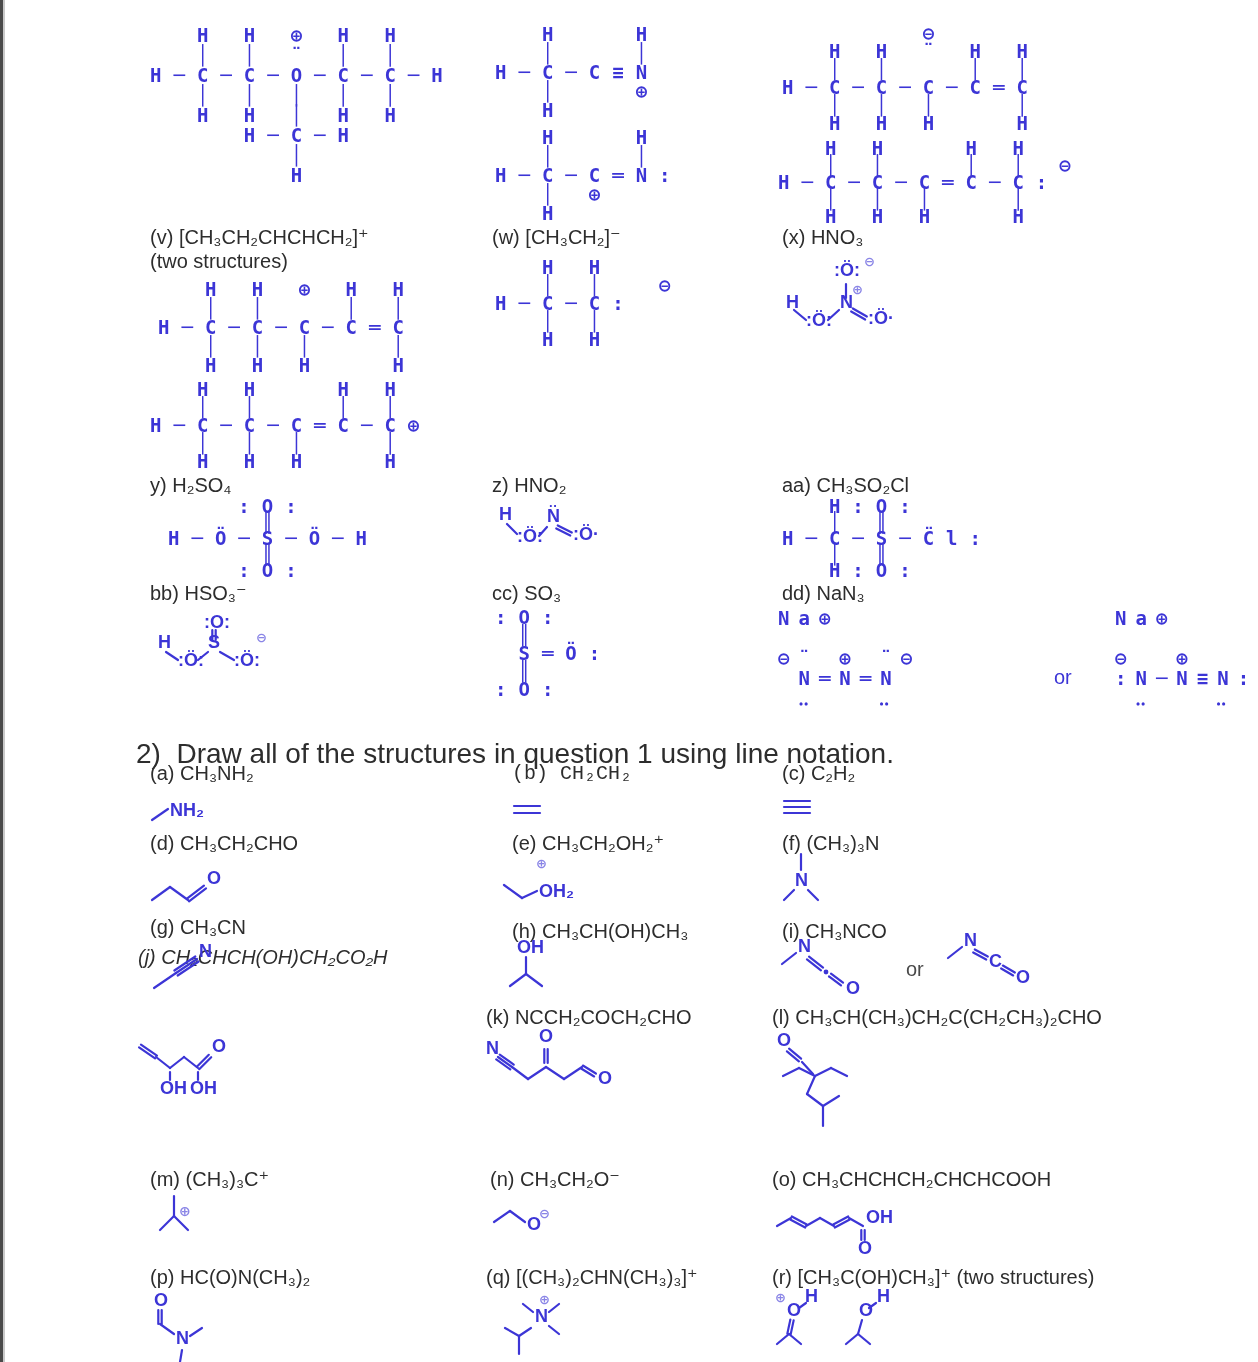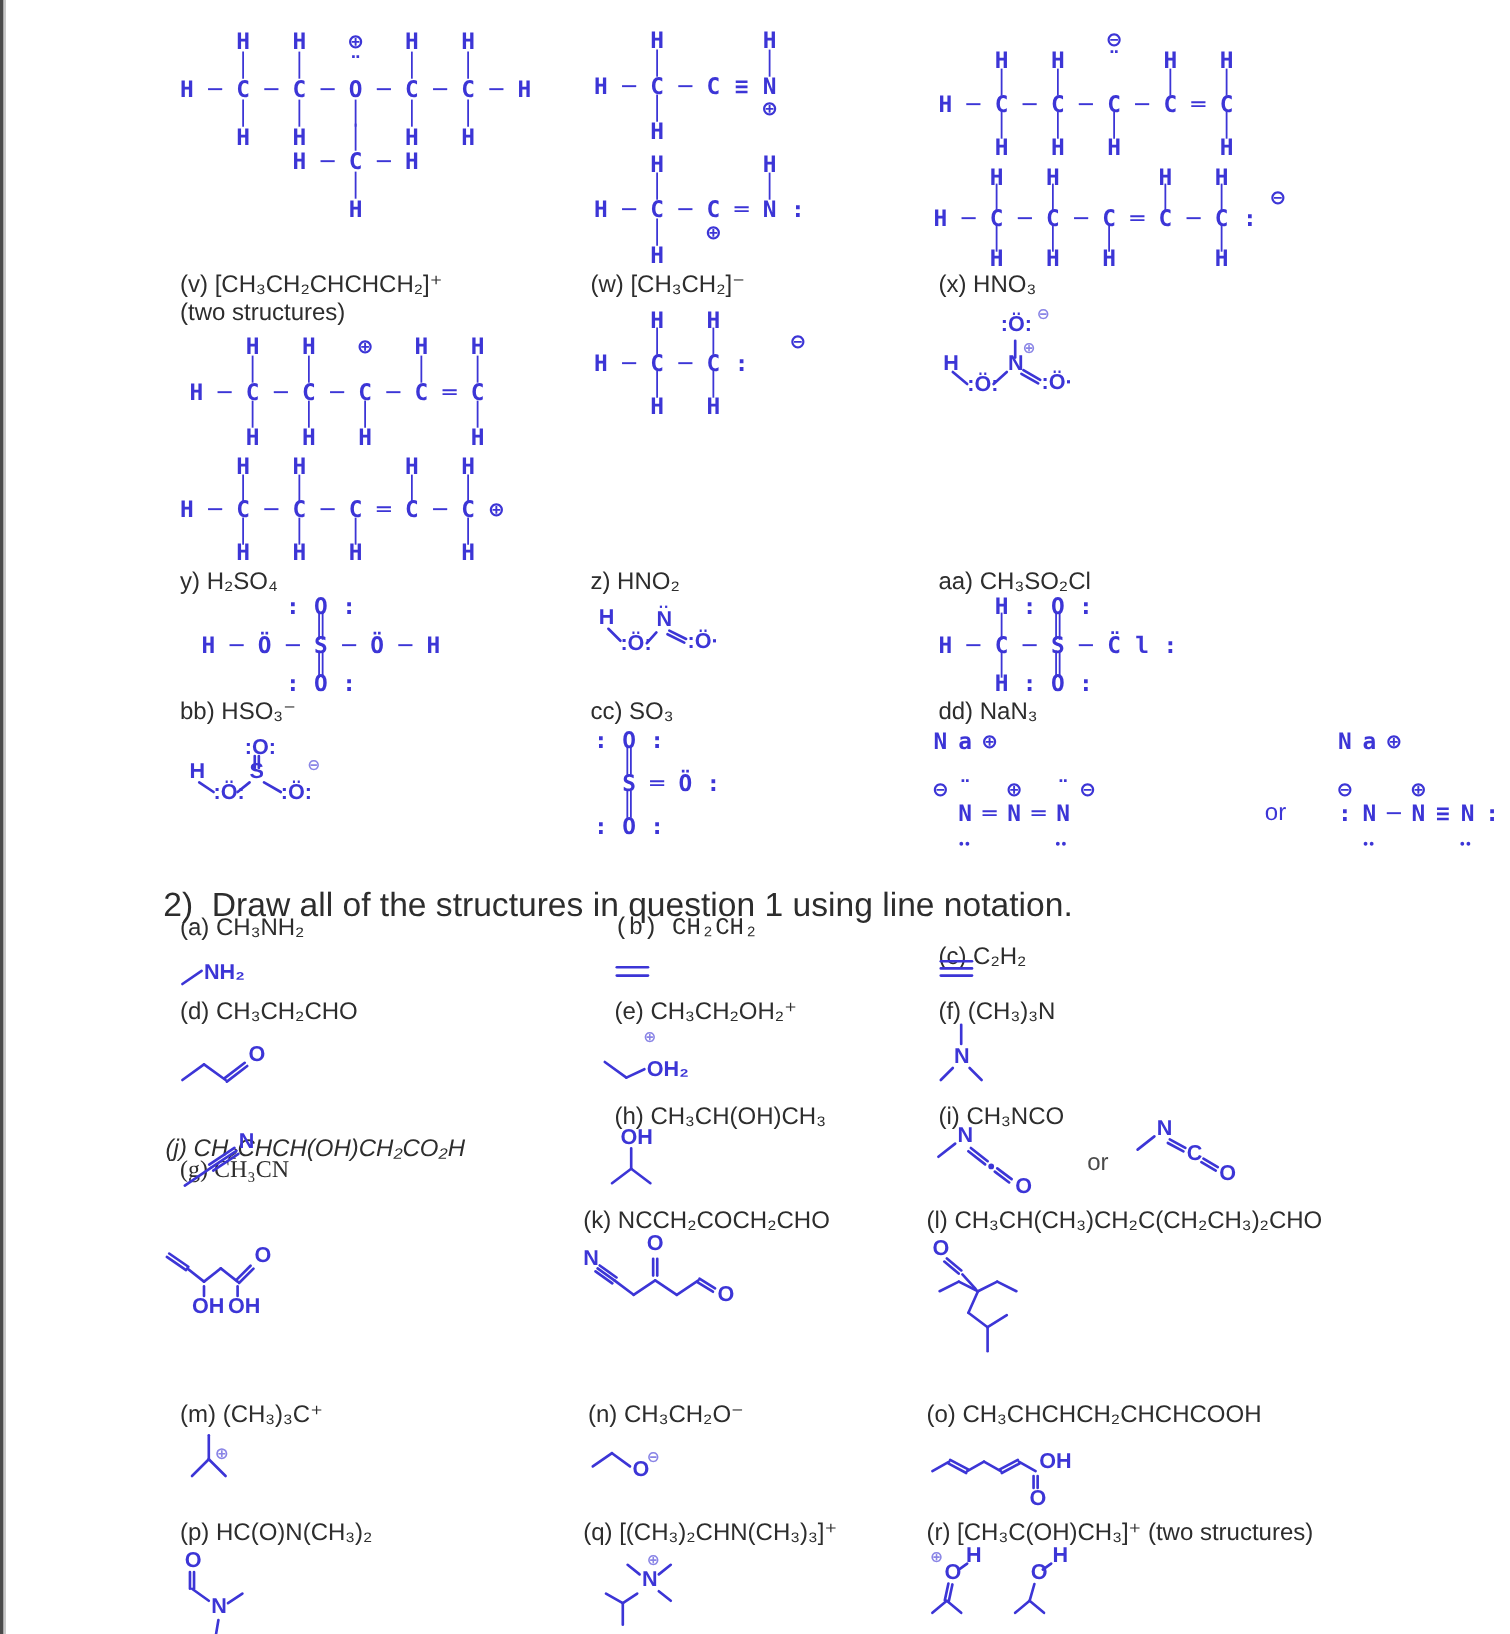--- a/index.html
+++ b/index.html
@@ -40,25 +40,25 @@
     <div class="lbl" style="left: 492px; top: 226px;">(w) [CH₃CH₂]⁻</div>
     <div class="lbl" style="left: 782px; top: 226px;">(x) HNO₃</div>
     <div class="lbl" style="left: 150px; top: 474px; text-align: center;">y) H₂SO₄</div>
     <div class="lbl" style="left: 492px; top: 474px;">z) HNO₂</div>
     <div class="lbl" style="left: 782px; top: 474px;">aa) CH₃SO₂Cl</div>
     <div class="lbl" style="left: 150px; top: 582px;">bb) HSO₃⁻</div>
     <div class="lbl" style="left: 492px; top: 582px;">cc) SO₃</div>
     <div class="lbl" style="left: 782px; top: 582px;">dd) NaN₃</div>
     <div class="lbl" style="left: 150px; top: 762px;">(a) CH₃NH₂</div>
     <div class="lbl" style="left: 512px; top: 762px; font-family: Liberation Mono, monospace;">(b) CH₂CH₂</div>
-    <div class="lbl" style="left: 782px; top: 762px; margin-top: 24px;">(c) C₂H₂</div>
+    <div class="lbl" style="left: 782px; top: 762px;">(c) C₂H₂</div>
     <div class="lbl" style="left: 150px; top: 832px;">(d) CH₃CH₂CHO</div>
     <div class="lbl" style="left: 512px; top: 832px;">(e) CH₃CH₂OH₂⁺</div>
     <div class="lbl" style="left: 782px; top: 832px;">(f) (CH₃)₃N</div>
-    <div class="lbl" style="left: 150px; top: 964px; font-family: Liberation Serif, serif;">(g) CH₃CN</div>
+    <div class="lbl" style="left: 150px; top: 916px;">(g) CH₃CN</div>
     <div class="lbl" style="left: 512px; top: 920px;">(h) CH₃CH(OH)CH₃</div>
     <div class="lbl" style="left: 782px; top: 920px;">(i) CH₃NCO</div>
     <div class="lbl" style="left: 138px; top: 946px; font-style: italic;">(j) CH₂CHCH(OH)CH₂CO₂H</div>
     <div class="lbl" style="left: 486px; top: 1006px;">(k) NCCH₂COCH₂CHO</div>
     <div class="lbl" style="left: 772px; top: 1006px;">(l) CH₃CH(CH₃)CH₂C(CH₂CH₃)₂CHO</div>
     <div class="lbl" style="left: 150px; top: 1168px;">(m) (CH₃)₃C⁺</div>
     <div class="lbl" style="left: 490px; top: 1168px;">(n) CH₃CH₂O⁻</div>
     <div class="lbl" style="left: 772px; top: 1168px;">(o) CH₃CHCHCH₂CHCHCOOH</div>
     <div class="lbl" style="left: 150px; top: 1266px;">(p) HC(O)N(CH₃)₂</div>
     <div class="lbl" style="left: 486px; top: 1266px;">(q) [(CH₃)₂CHN(CH₃)₃]⁺</div>

